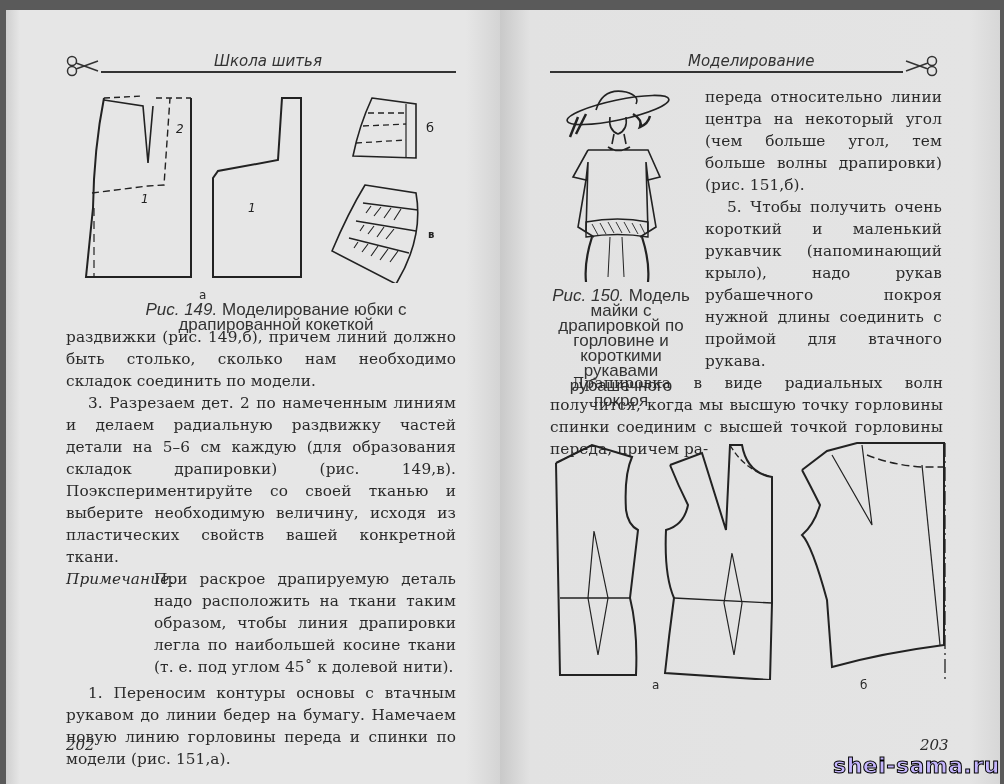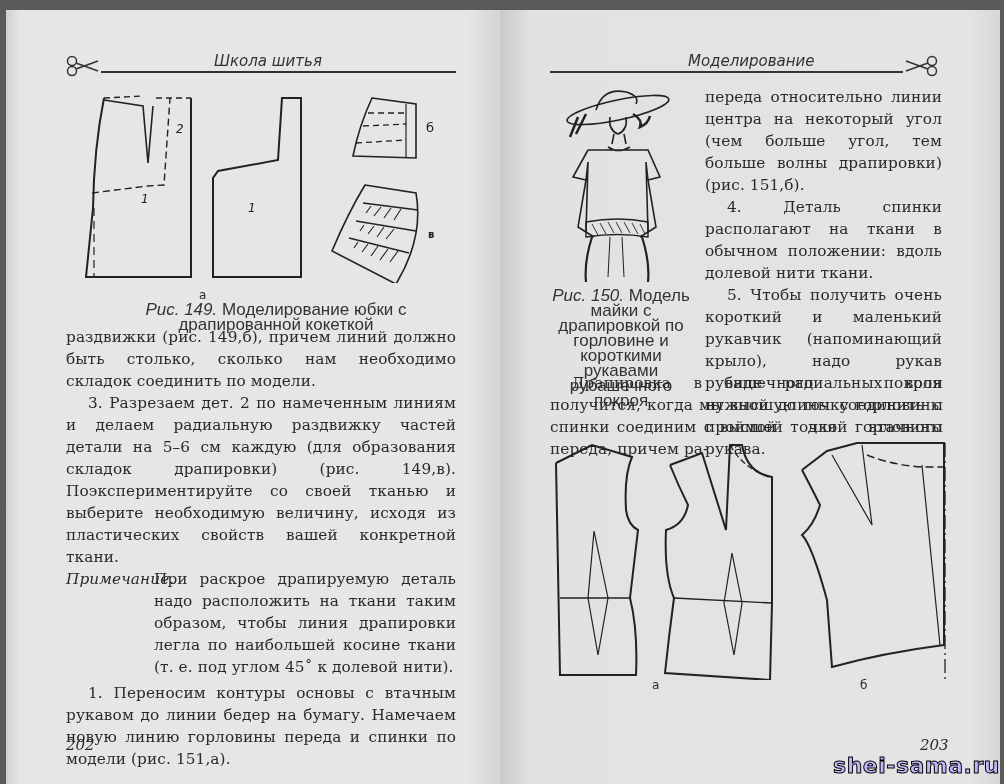--- a/index.html
+++ b/index.html
@@ -106,21 +106,20 @@
       <path d="M62 155 L60 195 M74 155 L76 195" stroke-width="1"></path>
     </g>
   </svg>
   <div class="cap" style="left:46px;top:278px;width:150px;">
     <i>Рис. 150.</i>
     <span>Модель майки с драпировкой по горловине и короткими рукавами рубашечного покроя</span>
   </div>
 
   <div class="text" style="left:205px;top:76px;width:237px;">
     <p>переда относительно линии центра на некоторый угол (чем больше угол, тем больше волны драпировки) (рис. 151,б).</p>
-    <p class="ind">4. Деталь спинки располагают на ткани в обычном положении: вдоль долевой нити ткани.</p>
     <p class="ind">5. Чтобы получить очень короткий и маленький рукавчик (напоминающий крыло), надо рукав рубашечного покроя нужной длины соединить с проймой для втачного рукава.</p>
   </div>
 
   <div class="text" style="left:50px;top:362px;width:393px;">
     <p class="ind">Драпировка в виде радиальных волн получится, когда мы высшую точку горловины спинки соединим с высшей точкой горловины переда, причем ра-</p>
   </div>
 
   <svg class="fig" style="left:52px;top:425px;" width="400" height="245" viewBox="0 0 400 245">
     <g fill="none" stroke="#222" stroke-width="2">
 

